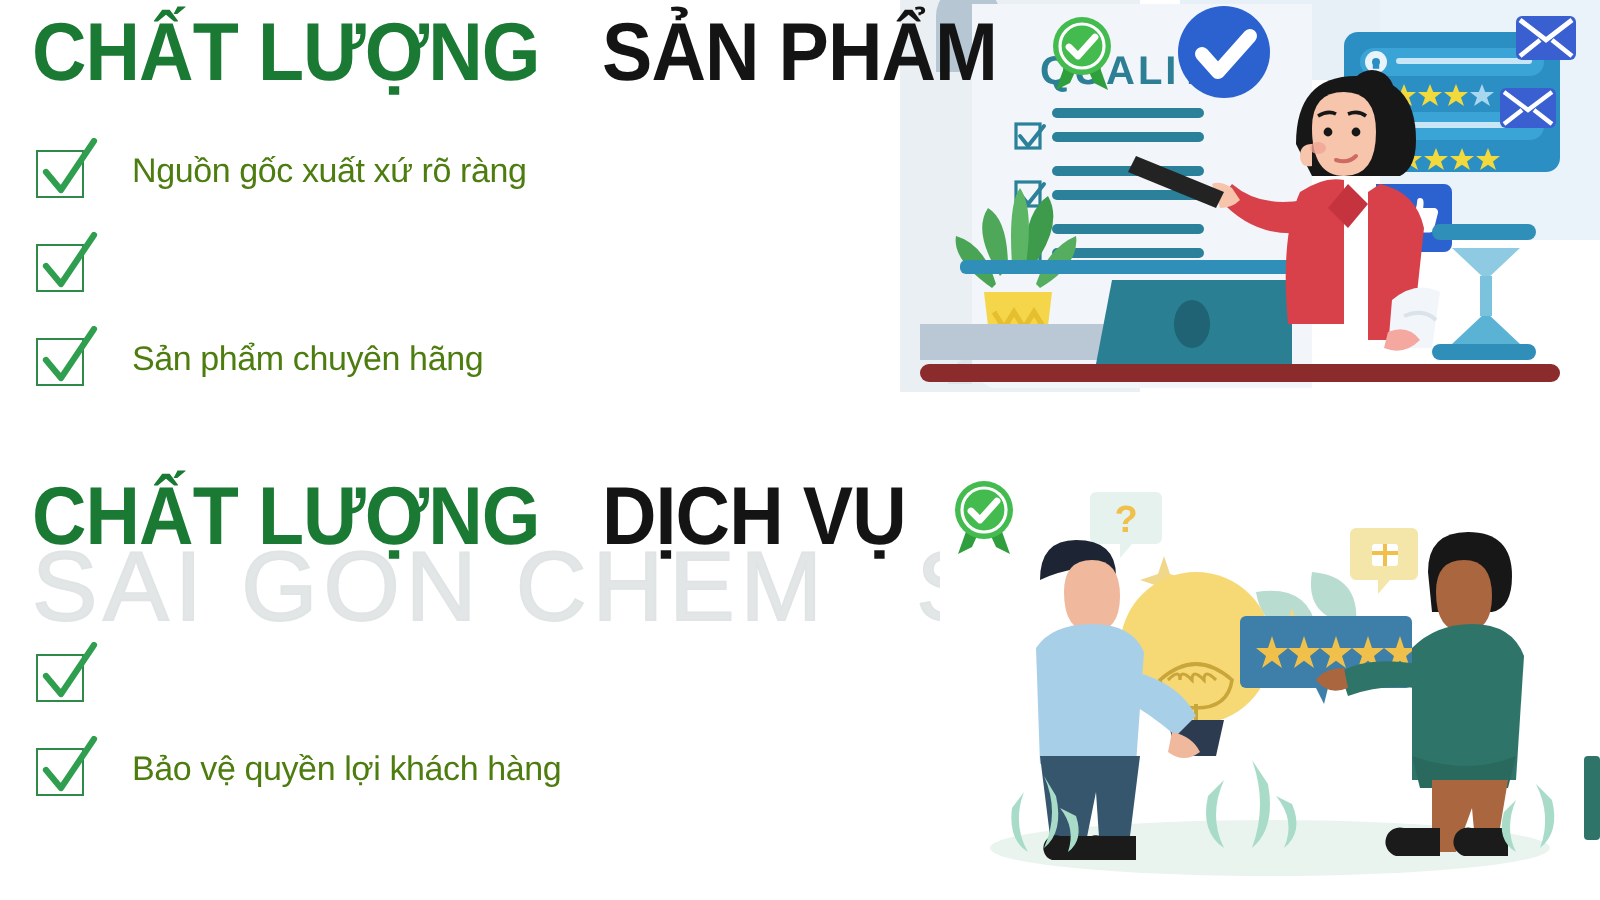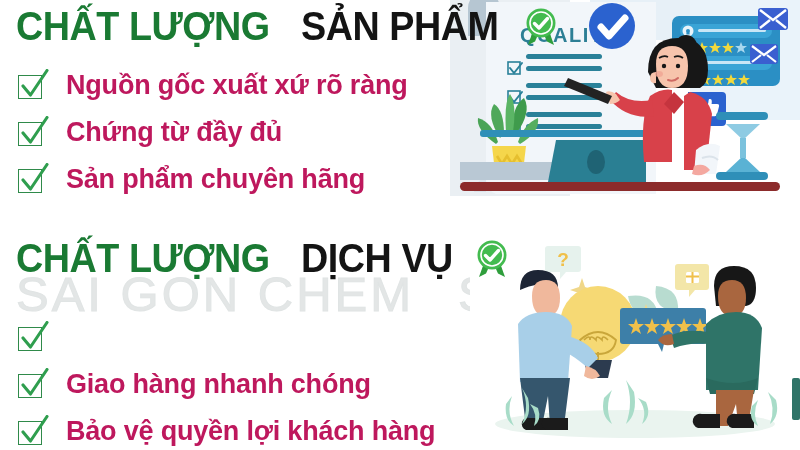--- a/index.html
+++ b/index.html
@@ -59,22 +59,22 @@
     white-space: nowrap;
   }
   .check-box { position: relative; width: 26px; height: 26px; flex: 0 0 auto; }
   .check-box .bx {
     position: absolute; left: 0; top: 2px; width: 24px; height: 24px;
     border: 1.6px solid #2f8a4a;
   }
   .check-box svg { position: absolute; left: 2px; top: -4px; width: 30px; height: 32px; }
   .item-text {
     font-family: "Liberation Sans", sans-serif;
-    font-size: 27px; font-weight: 700;
-    color: #be185d;
+    font-size: 17px; font-weight: 400;
+    color: #4d7c0f;
     letter-spacing: -0.2px;
   }
 
   
   .illo { position: absolute; z-index: 12; }
   .illo-top { left: 440px; top: 0px; width: 360px; height: 222px; }
   .illo-bottom { left: 470px; top: 228px; width: 330px; height: 222px; }
   .illo svg { display: block; width: 100%; height: 100%; }
 </style>
 </head>
@@ -109,21 +109,20 @@
       </span>
       <span class="item-text">Nguồn gốc xuất xứ rõ ràng</span>
     </div>
     <div class="list-item">
       <span class="check-box">
         <span class="bx"></span>
         <svg viewBox="0 0 30 32">
             <path d="M3 17 L10.5 26 L27 1.5" fill="none" stroke="#2f9e4e" stroke-width="3.1" stroke-linecap="round" stroke-linejoin="round"></path>
           </svg>
       </span>
-      <span class="item-text">Chứng từ đầy đủ</span>
     </div>
     <div class="list-item">
       <span class="check-box">
         <span class="bx"></span>
         <svg viewBox="0 0 30 32">
             <path d="M3 17 L10.5 26 L27 1.5" fill="none" stroke="#2f9e4e" stroke-width="3.1" stroke-linecap="round" stroke-linejoin="round"></path>
           </svg>
       </span>
       <span class="item-text">Sản phẩm chuyên hãng</span>
     </div>
@@ -142,29 +141,20 @@
   </div>
 
   <div class="list list-2">
     <div class="list-item">
       <span class="check-box">
         <span class="bx"></span>
         <svg viewBox="0 0 30 32">
             <path d="M3 17 L10.5 26 L27 1.5" fill="none" stroke="#2f9e4e" stroke-width="3.1" stroke-linecap="round" stroke-linejoin="round"></path>
           </svg>
       </span>
-    </div>
-    <div class="list-item">
-      <span class="check-box">
-        <span class="bx"></span>
-        <svg viewBox="0 0 30 32">
-            <path d="M3 17 L10.5 26 L27 1.5" fill="none" stroke="#2f9e4e" stroke-width="3.1" stroke-linecap="round" stroke-linejoin="round"></path>
-          </svg>
-      </span>
-      <span class="item-text">Giao hàng nhanh chóng</span>
     </div>
     <div class="list-item">
       <span class="check-box">
         <span class="bx"></span>
         <svg viewBox="0 0 30 32">
             <path d="M3 17 L10.5 26 L27 1.5" fill="none" stroke="#2f9e4e" stroke-width="3.1" stroke-linecap="round" stroke-linejoin="round"></path>
           </svg>
       </span>
       <span class="item-text">Bảo vệ quyền lợi khách hàng</span>
     </div>

